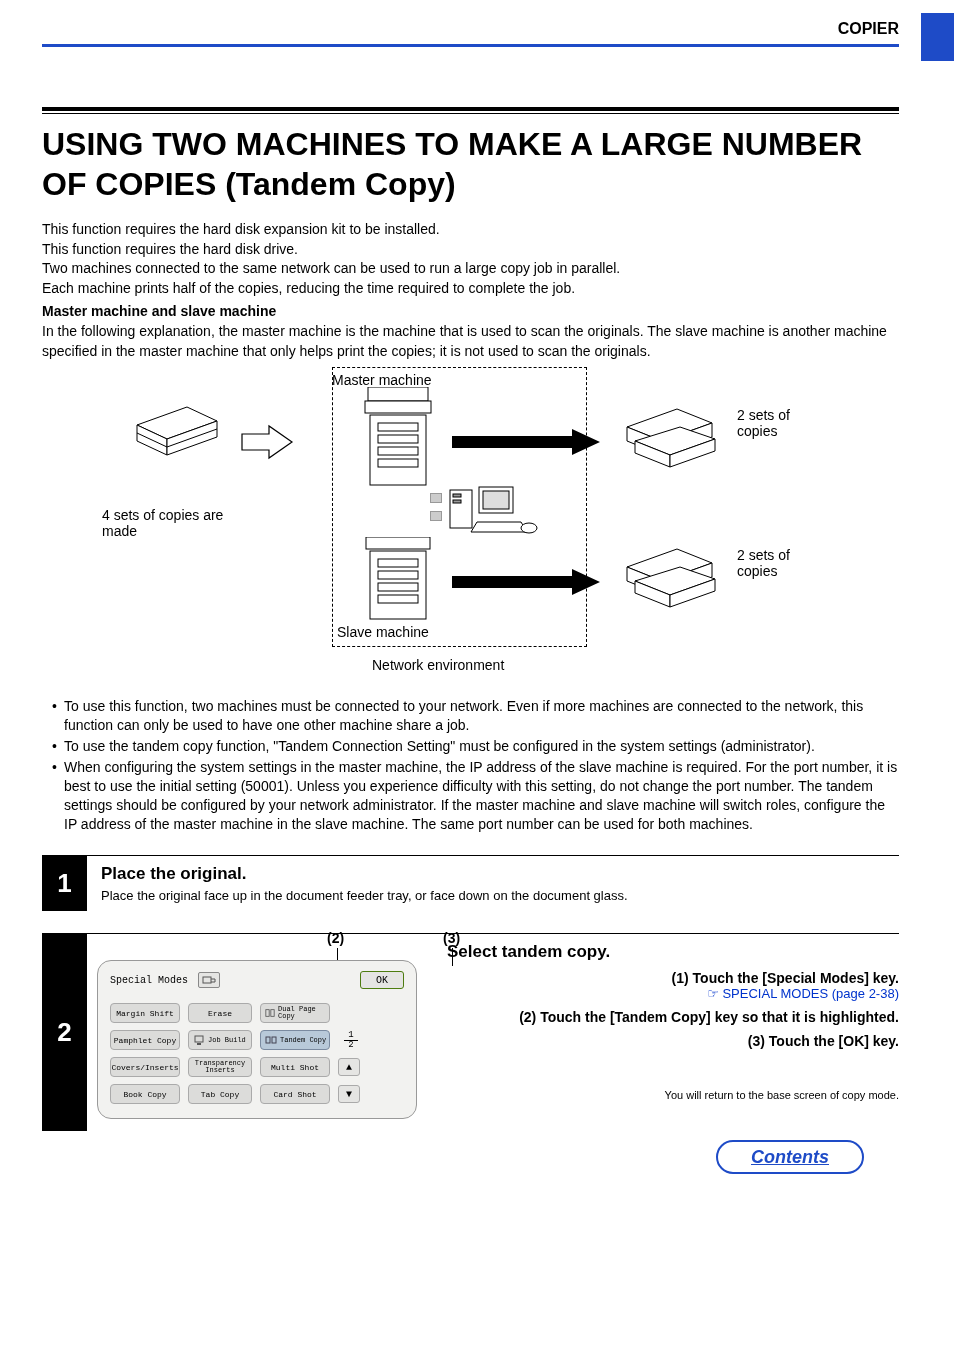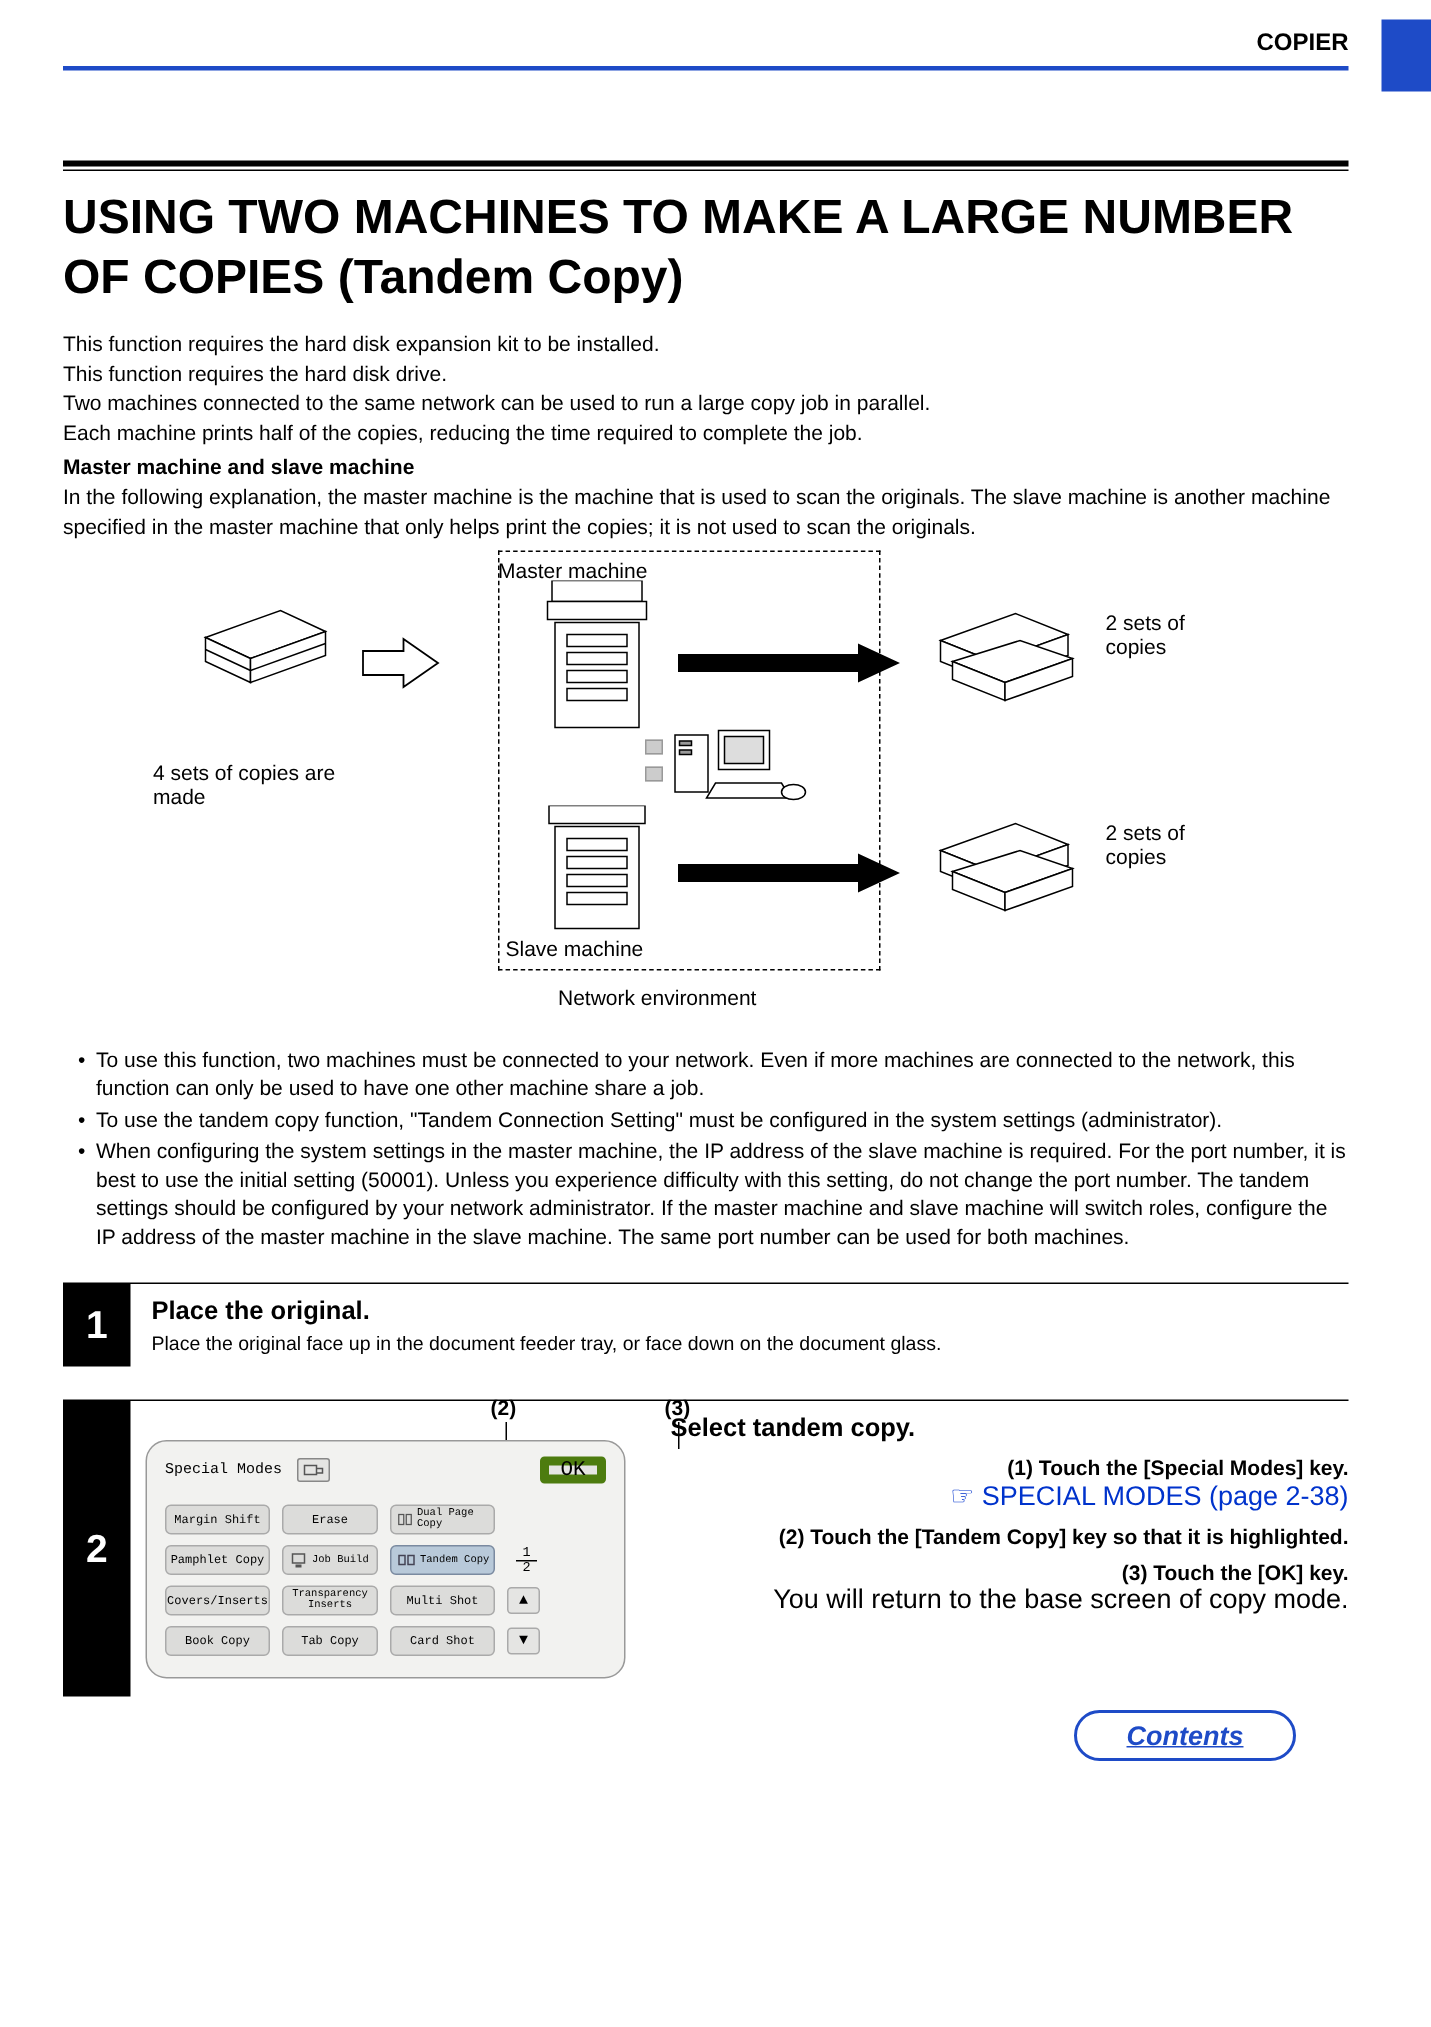--- a/index.html
+++ b/index.html
@@ -88,23 +88,23 @@
   }
   .callout-label { position:absolute; font-size:14px; font-weight:bold; font-family:Arial; }
   .callout-line { position:absolute; width:1px; background:#000; }
   .ui-top-row { display:flex; justify-content: space-between; align-items:center; margin-bottom:14px; }
   .ui-title { font-size:10px; }
   .ui-iconbox {
     width: 22px; height: 16px; border:1px solid #888; border-radius:2px;
     display:flex; align-items:center; justify-content:center; background:#e5e5e3;
   }
   .ui-ok {
-    width: 44px; height: 18px; border:6px solid #4d7c0f; border-radius:3px;
+    width: 44px; height: 18px; border:1px solid #4d7c0f; border-radius:3px;
     background:#e5e5e3; display:flex; align-items:center; justify-content:center;
-    font-size:14px;
+    font-size:10px;
   }
   .ui-grid {
     display: grid;
     grid-template-columns: 70px 64px 70px 26px;
     column-gap: 8px;
     row-gap: 7px;
     align-items: center;
   }
   .sm-btn {
     border:1px solid #aaa; border-radius:4px; background:#dcdcda;
@@ -120,22 +120,22 @@
     width:22px; height:18px; border:1px solid #aaa; border-radius:3px;
     background:#e5e5e3; display:flex; align-items:center; justify-content:center;
     font-size:10px;
   }
 
   .step2-text { padding: 8px 0 8px 30px; flex:1; }
   .step2-text h3 { font-size:17px; font-weight:bold; margin-bottom:8px; }
   .step2-text ol { list-style:none; padding:0; }
   .step2-text li { margin-bottom:8px;text-align:right; }
   .step2-text .item-label { font-weight:bold; font-size:14px; }
-  .step2-text .item-link { color:#0033cc; font-size:18px; margin-left:34px; }
-  .step2-text .item-sub { font-size:18px; margin-left:34px; }
+  .step2-text .item-link { color:#0033cc; font-size:13px; margin-left:34px; }
+  .step2-text .item-sub { font-size:11px; margin-left:34px;margin-top:40px; }
 
   .page-number { text-align:center; font-size:22px; font-weight:bold; margin-top:24px; }
   .contents-btn {
     position: fixed;
     bottom: 27px;
     left: calc(50% + 477px - 270px);
     width: 148px; height: 34px;
     border: 2px solid #1e4bc7; border-radius: 17px;
     color: #1e4bc7; font-weight:bold; font-style:italic; font-size:18px;
     display:flex; align-items:center; justify-content:center;

